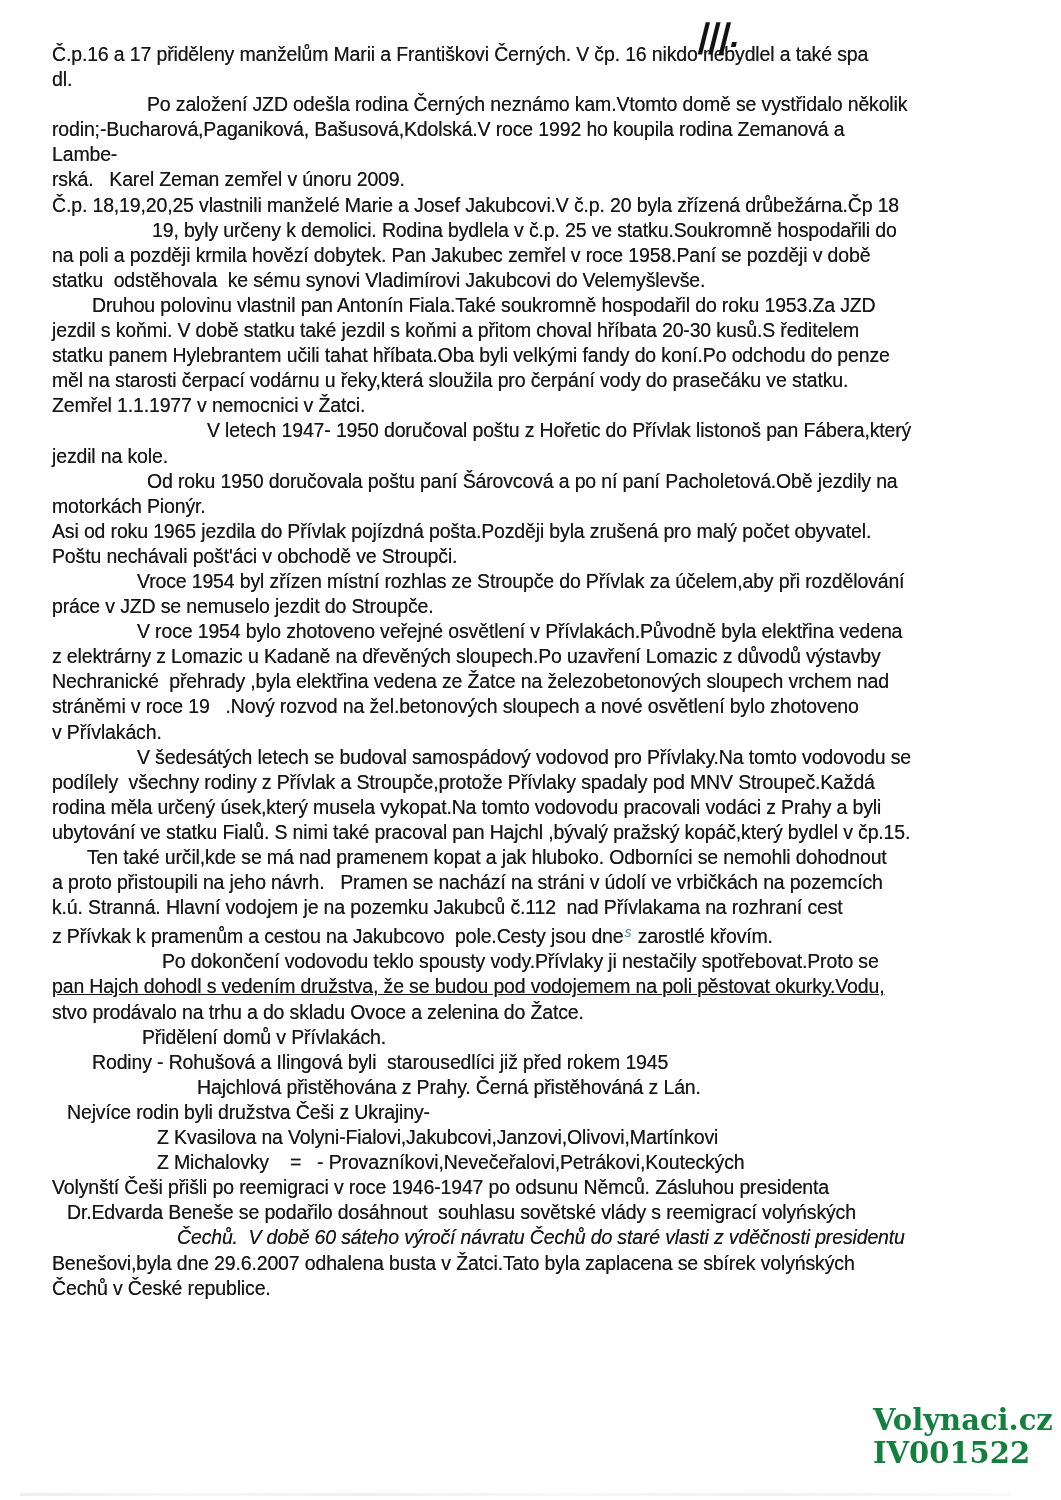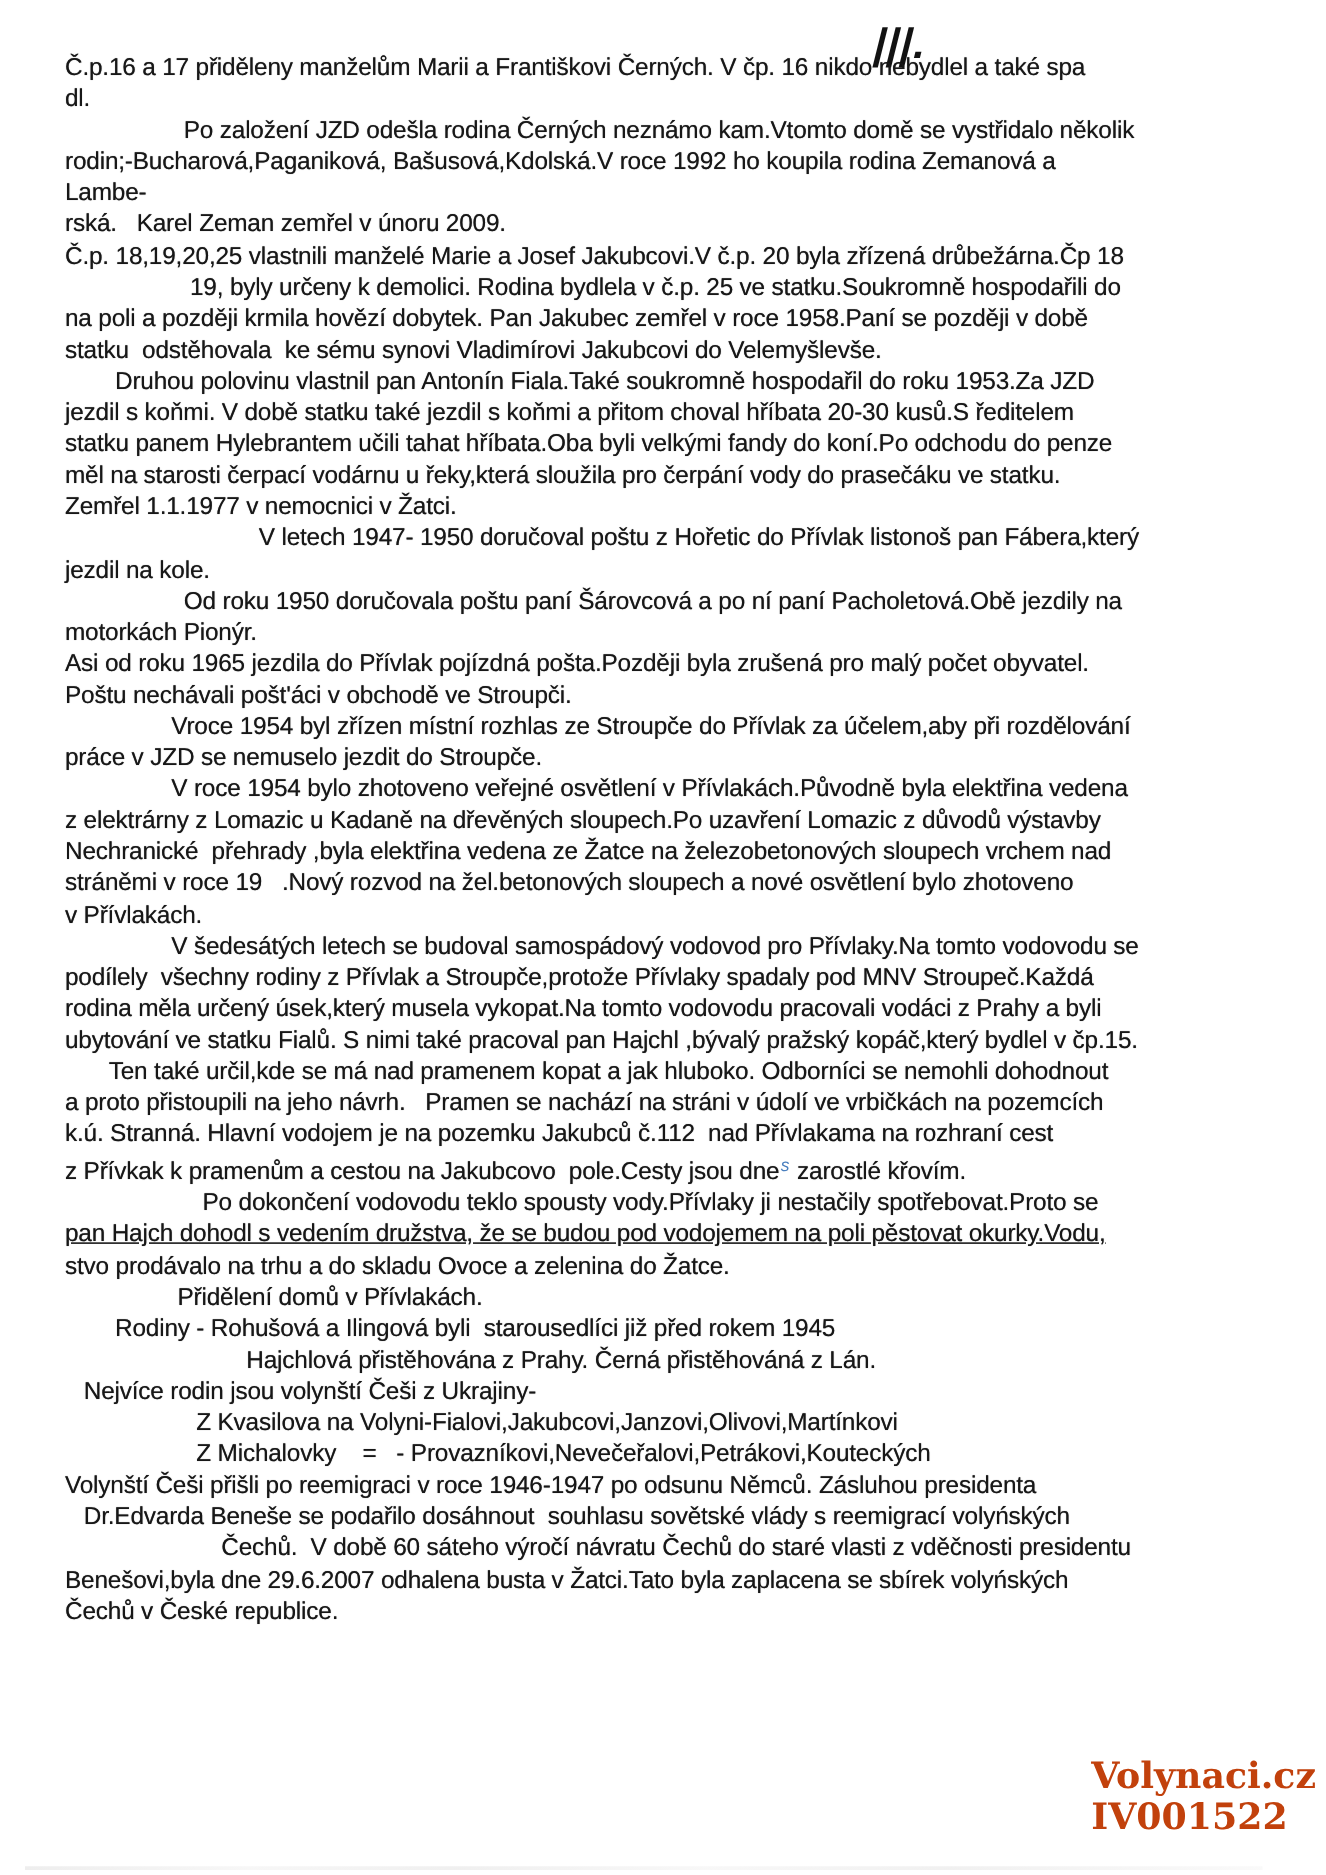--- a/index.html
+++ b/index.html
@@ -118,30 +118,30 @@
       <div class="line" style="padding-left: 35px;">Ten také určil,kde se má nad pramenem kopat a jak hluboko. Odborníci se nemohli dohodnout</div>
       <div class="line" style="padding-left: 0px;">a proto přistoupili na jeho návrh.   Pramen se nachází na stráni v údolí ve vrbičkách na pozemcích</div>
       <div class="line" style="padding-left: 0px;">k.ú. Stranná. Hlavní vodojem je na pozemku Jakubců č.112  nad Přívlakama na rozhraní cest</div>
       <div class="line" style="padding-left: 0px;"><span>z Přívkak k pramenům a cestou na Jakubcovo  pole.Cesty jsou dne</span><span class="inline-annotation" style="color: rgb(74, 127, 190);">s</span><span> zarostlé křovím.</span></div>
       <div class="line" style="padding-left: 110px;">Po dokončení vodovodu teklo spousty vody.Přívlaky ji nestačily spotřebovat.Proto se</div>
       <div class="line" style="padding-left: 0px; text-decoration: underline;">pan Hajch dohodl s vedením družstva, že se budou pod vodojemem na poli pěstovat okurky.Vodu,</div>
       <div class="line" style="padding-left: 0px;">stvo prodávalo na trhu a do skladu Ovoce a zelenina do Žatce.</div>
       <div class="line" style="padding-left: 90px;">Přidělení domů v Přívlakách.</div>
       <div class="line" style="padding-left: 40px;">Rodiny - Rohušová a Ilingová byli  starousedlíci již před rokem 1945</div>
       <div class="line" style="padding-left: 145px;">Hajchlová přistěhována z Prahy. Černá přistěhováná z Lán.</div>
-      <div class="line" style="padding-left: 15px;">Nejvíce rodin jsou volynští Češi z Ukrajiny-</div>
+      <div class="line" style="padding-left: 15px;">Nejvíce rodin byli družstva Češi z Ukrajiny-</div>
       <div class="line" style="padding-left: 105px;">Z Kvasilova na Volyni-Fialovi,Jakubcovi,Janzovi,Olivovi,Martínkovi</div>
       <div class="line" style="padding-left: 105px;">Z Michalovky    =   - Provazníkovi,Nevečeřalovi,Petrákovi,Kouteckých</div>
       <div class="line" style="padding-left: 0px;">Volynští Češi přišli po reemigraci v roce 1946-1947 po odsunu Němců. Zásluhou presidenta</div>
       <div class="line" style="padding-left: 15px;">Dr.Edvarda Beneše se podařilo dosáhnout  souhlasu sovětské vlády s reemigrací volyńských</div>
-      <div class="line" style="padding-left: 125px;">Čechů.  V době 60 sáteho výročí návratu Čechů do staré vlasti z vděčnosti presidentu</div>
+      <div class="line" style="padding-left: 125px; font-style: italic;">Čechů.  V době 60 sáteho výročí návratu Čechů do staré vlasti z vděčnosti presidentu</div>
       <div class="line" style="padding-left: 0px;">Benešovi,byla dne 29.6.2007 odhalena busta v Žatci.Tato byla zaplacena se sbírek volyńských</div>
       <div class="line" style="padding-left: 0px;">Čechů v České republice.</div>
     </div>
 
-  <div class="watermark" style="color: #c2410c;">
+  <div class="watermark" style="color: #15803d;">
     <div>Volynaci.cz</div>
     <div>IV001522</div>
   </div>
 
   <div class="scan-edge"></div>
 
 </div>
 
 </body></html>

